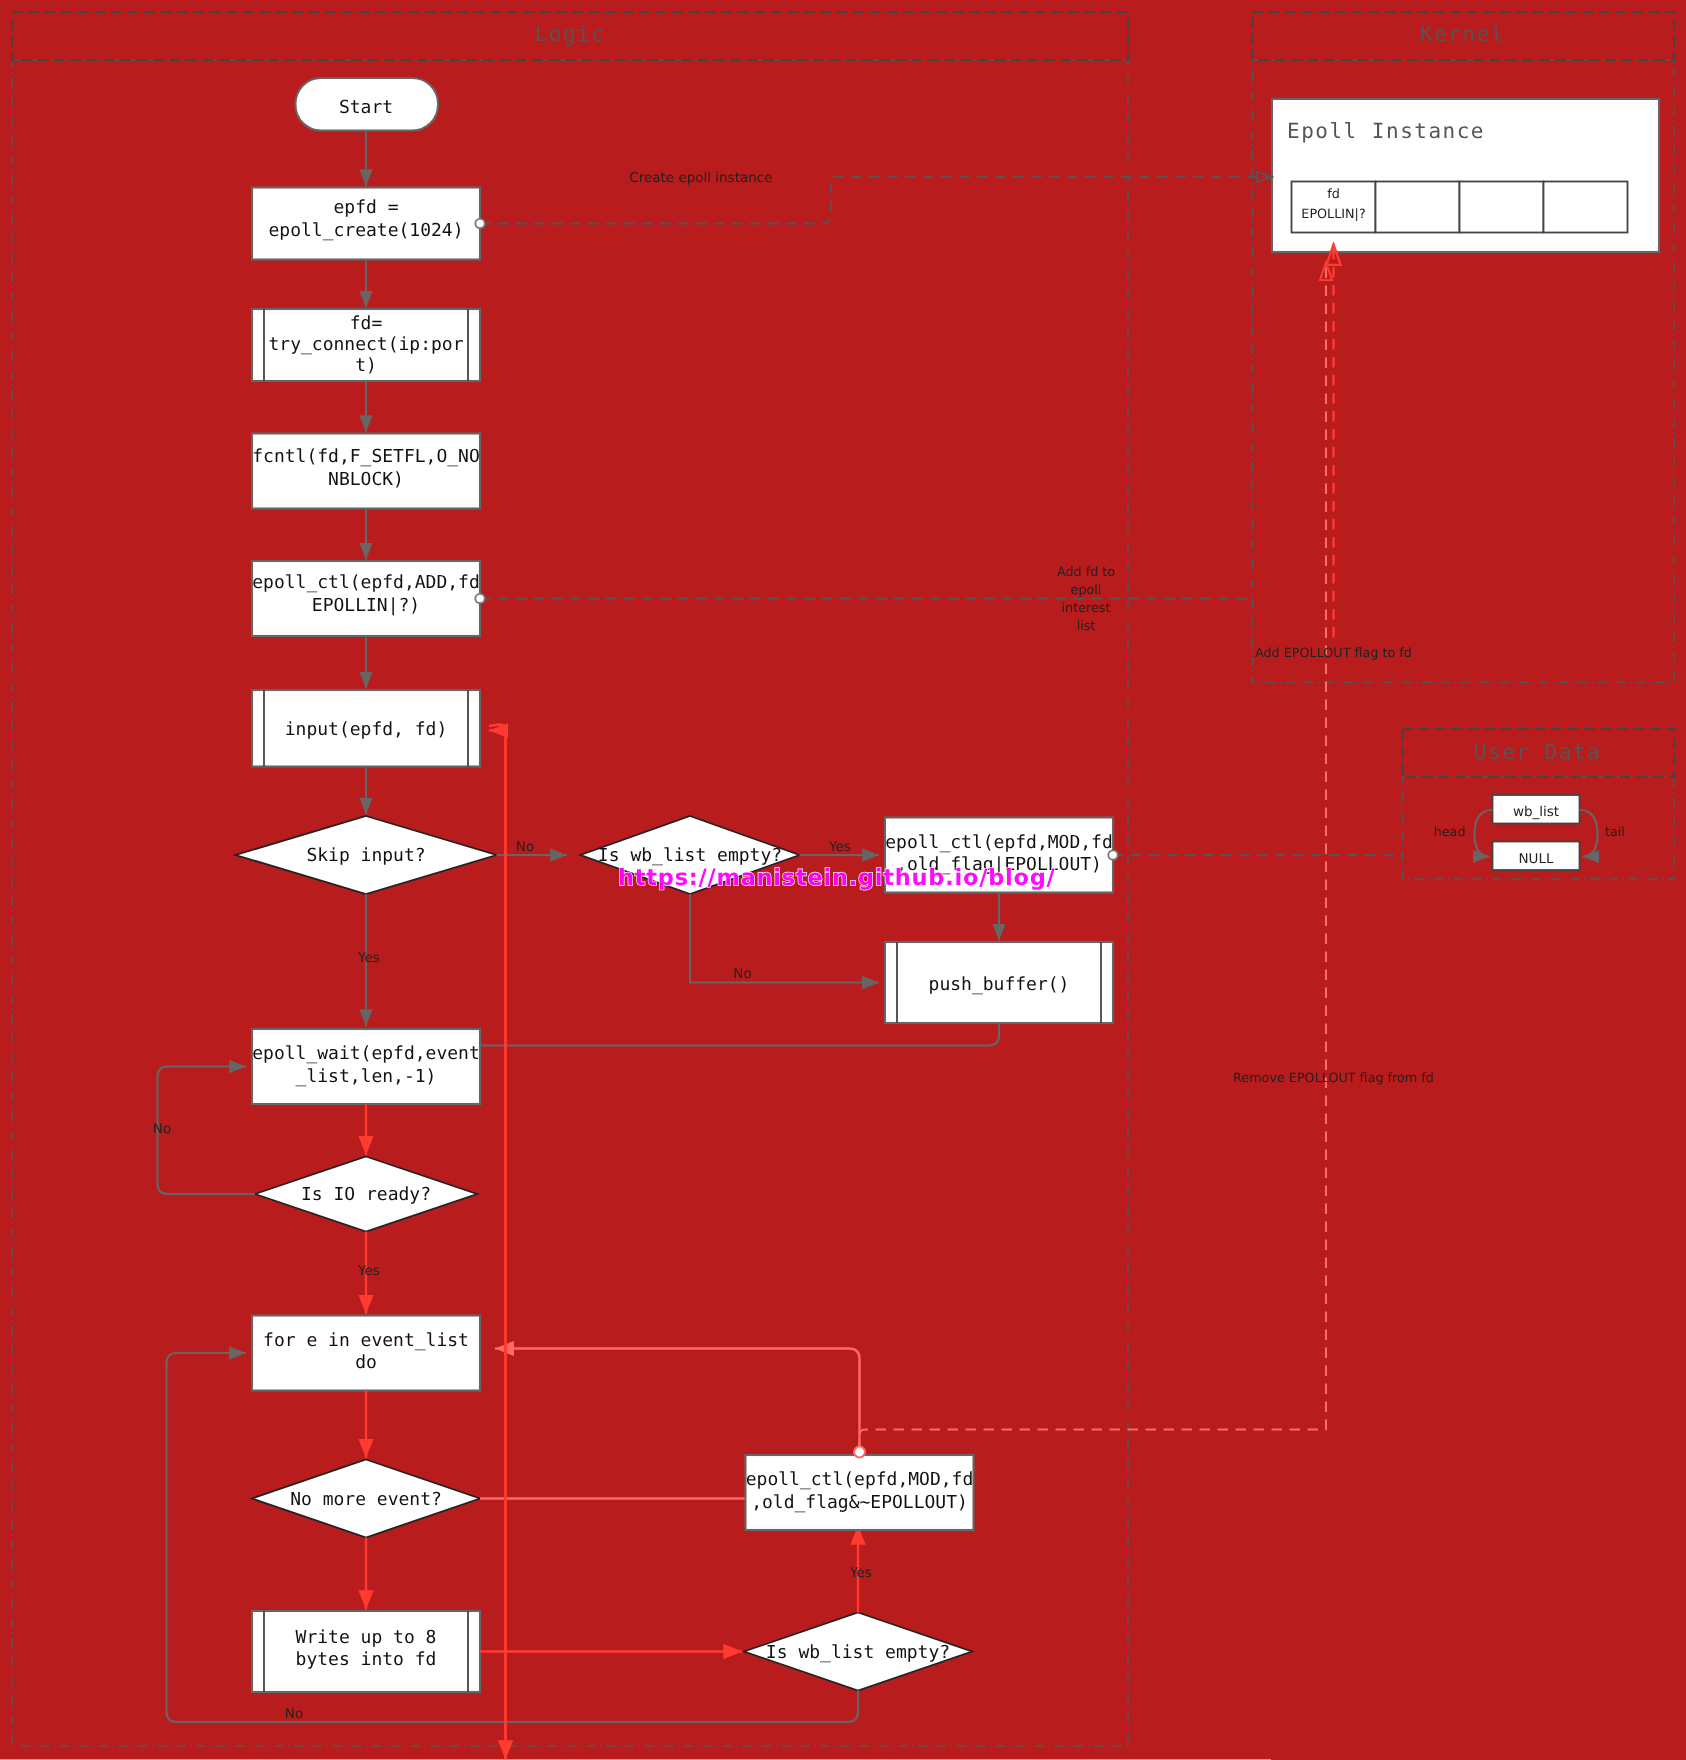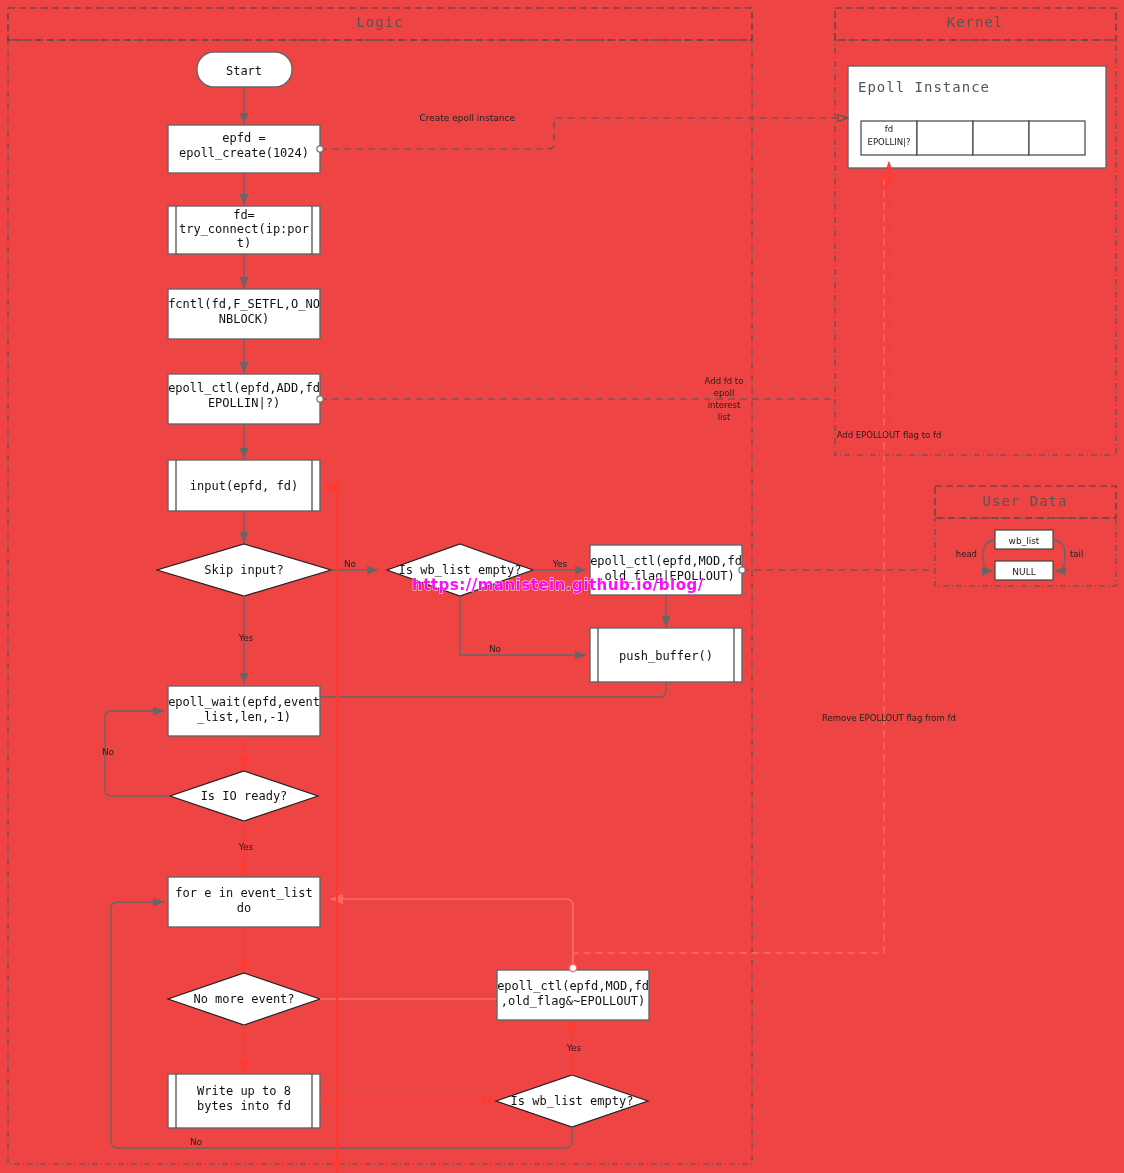--- a/index.html
+++ b/index.html
@@ -1,18 +1,18 @@
 <!DOCTYPE html>
 <html><head>
 <meta charset="utf-8">
 <title>epoll flowchart</title>
 <style>
   html,body{margin:0;padding:0;background:#ffffff;}
   body{font-family:"DejaVu Sans Mono","Liberation Mono",monospace;}
-  #stage{position:relative;width:1124px;height:1173px;background:#ef4444;overflow:hidden;}
+  #stage{position:relative;width:1124px;height:1173px;background:#b91c1c;overflow:hidden;}
   svg#canvas{position:absolute;left:0;top:0;width:1124px;height:1173px;}
   .lane-title{font-family:"DejaVu Sans Mono","Liberation Mono",monospace;font-size:14px;fill:#555;letter-spacing:1px;}
   .node-text{font-family:"DejaVu Sans Mono","Liberation Mono",monospace;font-size:12px;fill:#111;}
   .small-label{font-family:"DejaVu Sans","Liberation Sans",sans-serif;font-size:9px;fill:#222;}
   .tiny-label{font-family:"DejaVu Sans","Liberation Sans",sans-serif;font-size:8.5px;fill:#222;}
   .edge-label{font-family:"DejaVu Sans","Liberation Sans",sans-serif;font-size:9px;fill:#222;}
   .edge-label-red{font-family:"DejaVu Sans","Liberation Sans",sans-serif;font-size:9px;fill:#222;}
   .box{fill:#ffffff;stroke:#666666;stroke-width:1.4;}
   .box-thin{fill:#ffffff;stroke:#444444;stroke-width:1.2;}
   .diamond{fill:#ffffff;stroke:#222222;stroke-width:1.2;}

